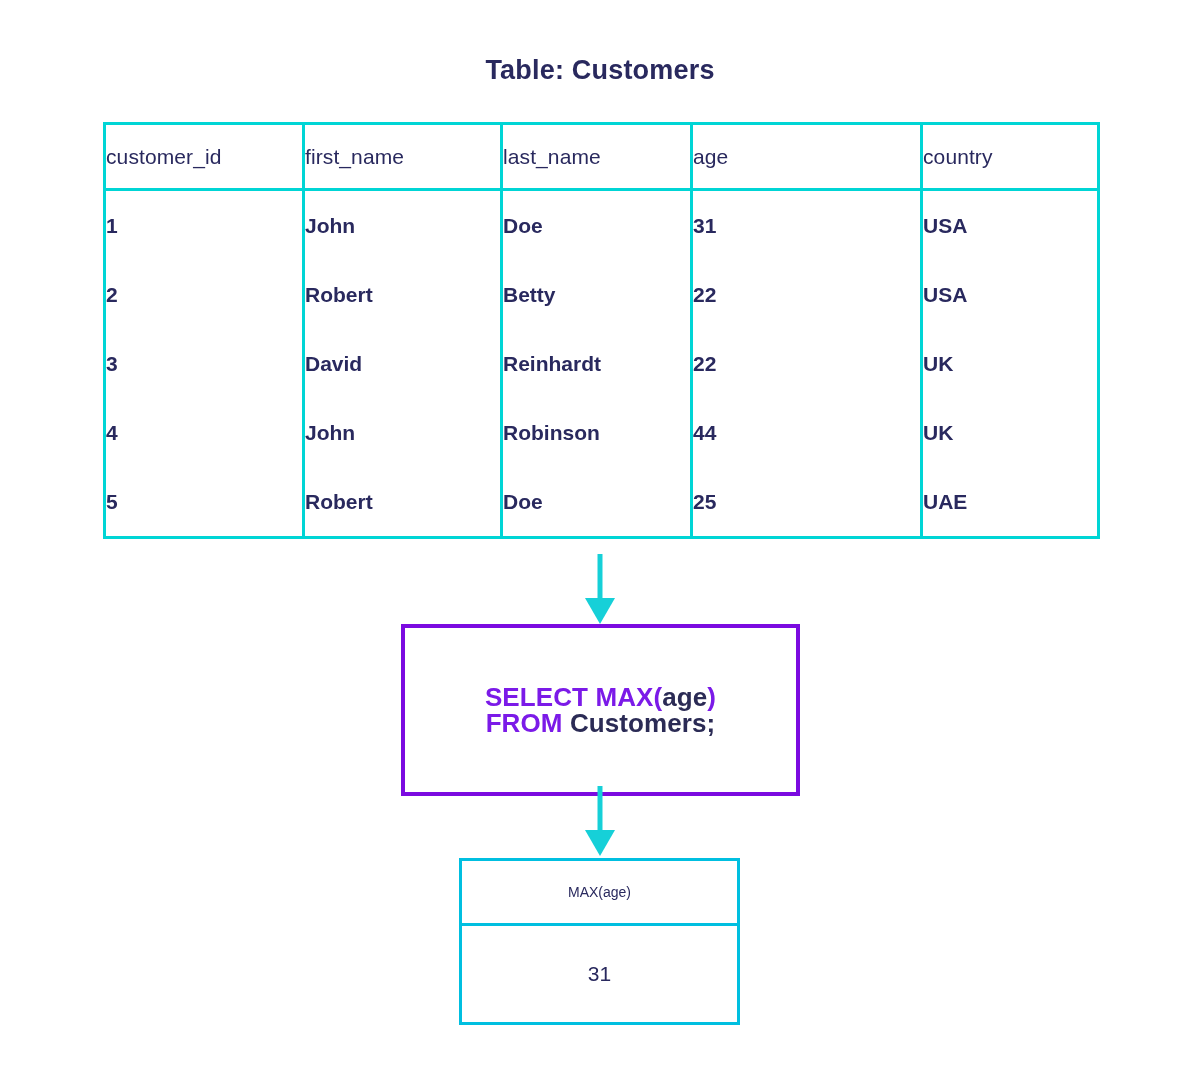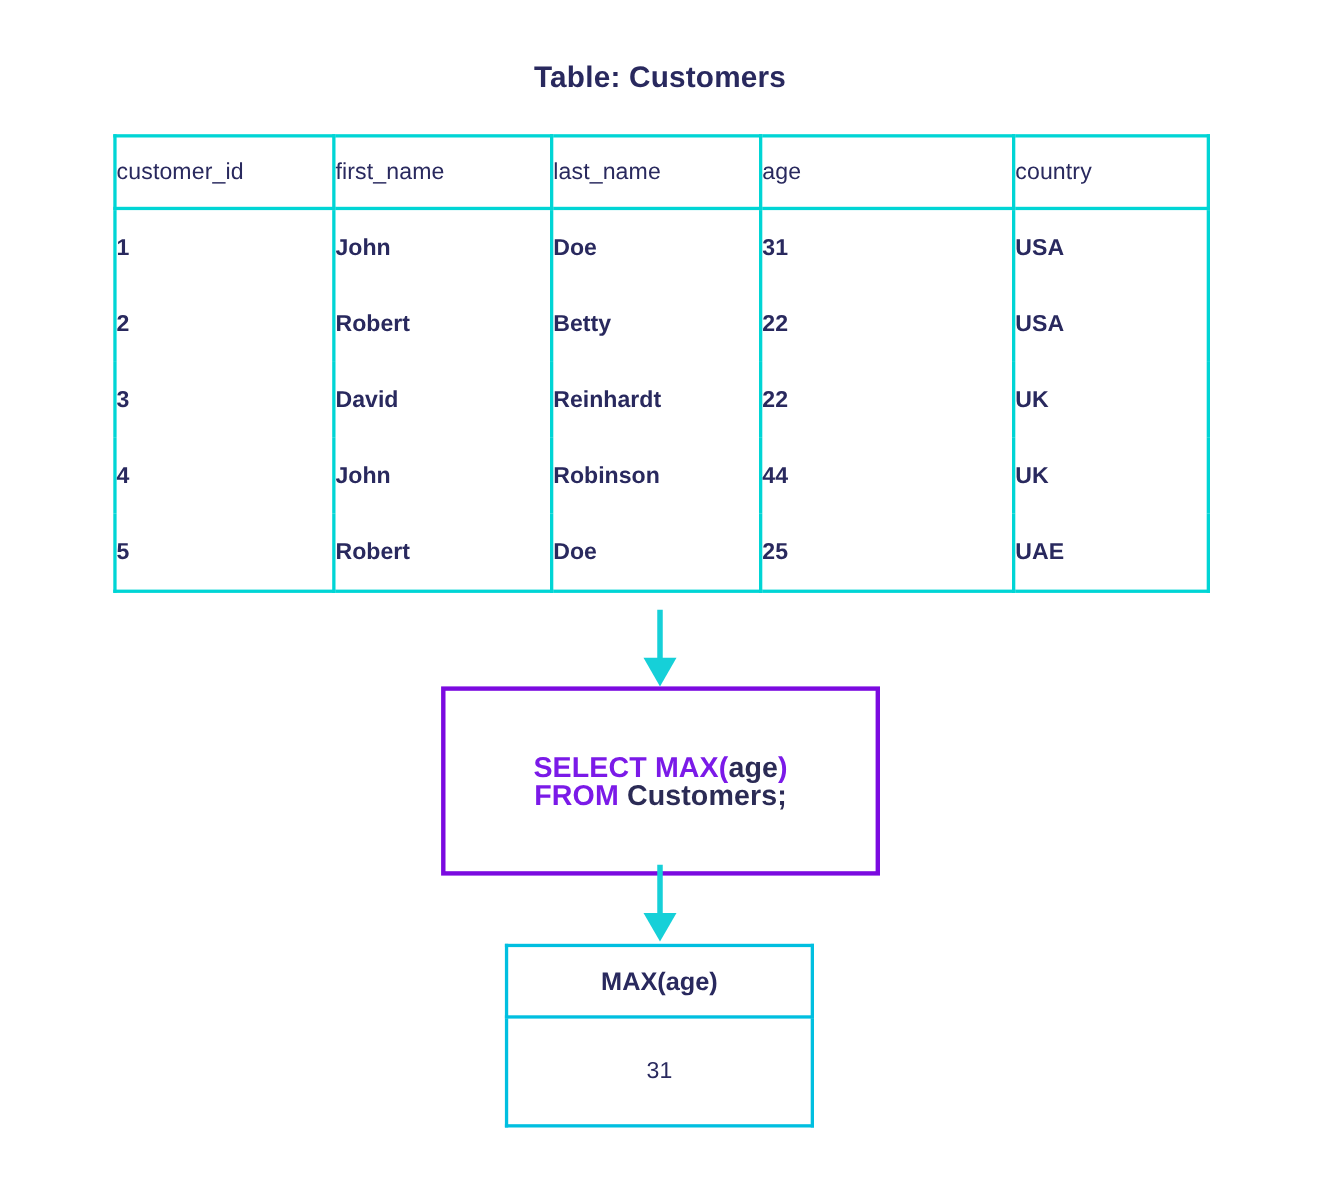--- a/index.html
+++ b/index.html
@@ -117,22 +117,22 @@
   }
   .result-table th,
   .result-table td {
     border: 3px solid #00bfe0;
     text-align: center;
     color: #29295e;
     padding: 0;
   }
   .result-table th {
     height: 62px;
-    font-size: 23px;
-    font-weight: 700;
+    font-size: 14px;
+    font-weight: 400;
   }
   .result-table td {
     height: 96px;
     font-size: 21px;
     font-weight: 500;
   }
 </style>
 </head>
 <body>
 

